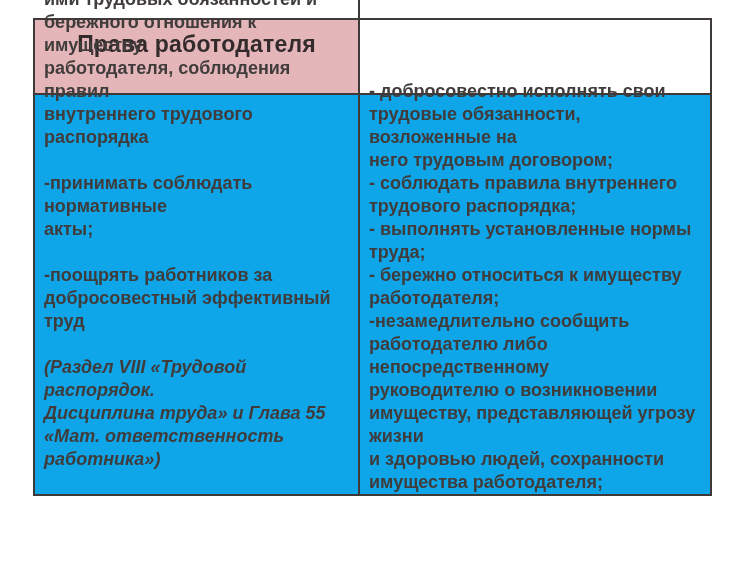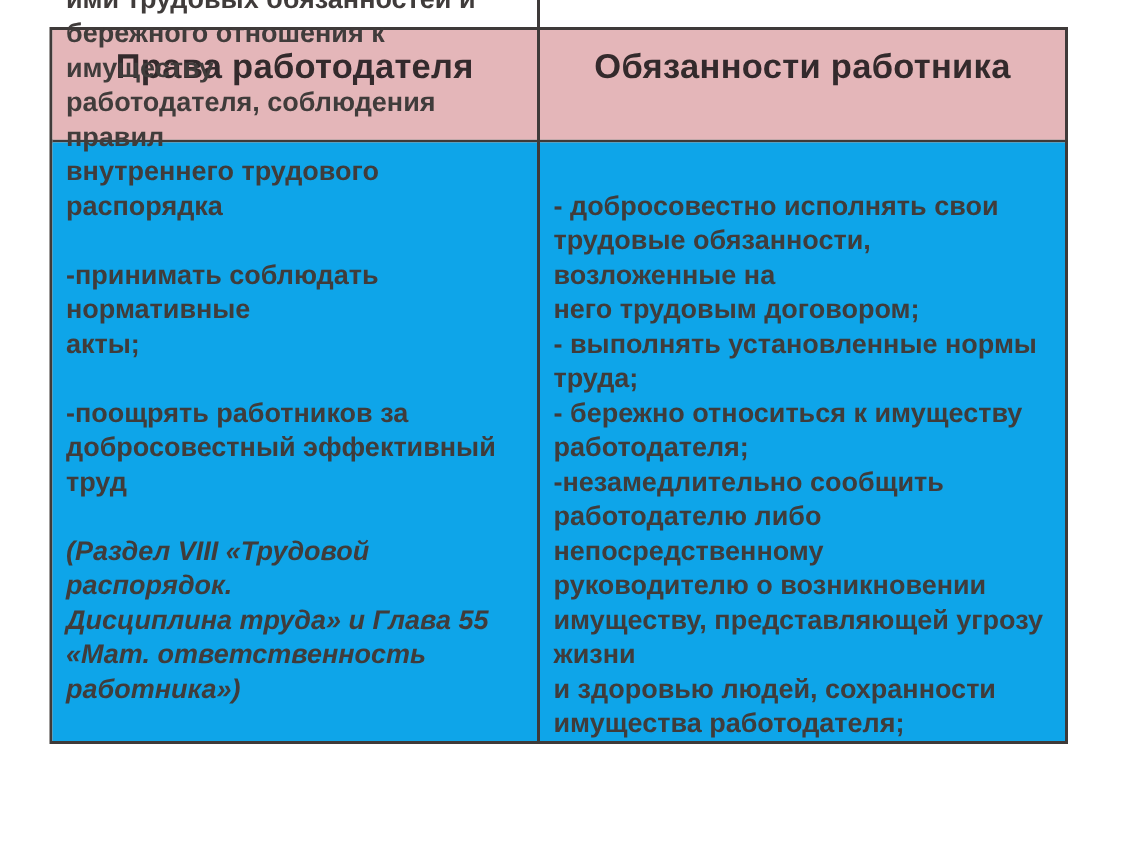--- a/index.html
+++ b/index.html
@@ -75,21 +75,20 @@
   }
 </style>
 </head>
 <body>
 
 <div class="slide">
   <div class="rd-table">
 
     <div class="row header-row">
       <div class="header-cell cell-left">Права работодателя</div>
-      <div class="header-cell cell-right">Обязанности работника</div>
     </div>
 
     <div class="row body-row">
       <div class="body-cell cell-left rights">
         <p>-требовать от работников исполнения
 ими трудовых обязанностей и
 бережного отношения к имуществу
 работодателя, соблюдения правил
 внутреннего трудового распорядка</p>
         <p>-принимать соблюдать нормативные
@@ -99,20 +98,22 @@
         <p class="note">(Раздел VIII «Трудовой распорядок.
 Дисциплина труда» и Глава 55
 «Мат. ответственность
 работника»)</p>
       </div>
 
       <div class="body-cell cell-right duties">
         <p>- добросовестно исполнять свои
 трудовые обязанности, возложенные на
 него трудовым договором;</p>
+        <p>- соблюдать правила внутреннего
+трудового распорядка;</p>
         <p>- выполнять установленные нормы труда;</p>
         <p>- бережно относиться к имуществу
 работодателя;</p>
         <p>-незамедлительно сообщить
 работодателю либо непосредственному
 руководителю о возникновении
 имуществу, представляющей угрозу жизни
 и здоровью людей, сохранности
 имущества работодателя;</p>
 

